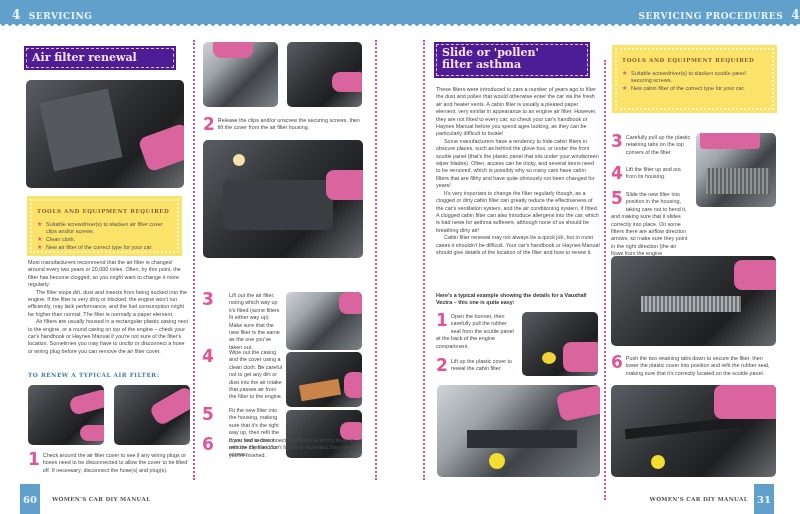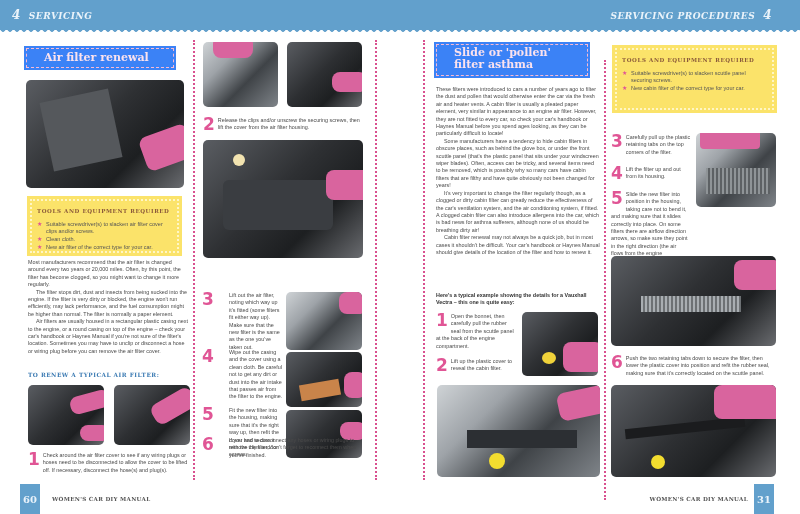--- a/index.html
+++ b/index.html
@@ -1,26 +1,26 @@
 <!DOCTYPE html>
 <html><head>
 <meta charset="utf-8">
 <style>
   *{box-sizing:border-box;margin:0;padding:0}
   html,body{width:800px;height:514px;overflow:hidden;background:#fff}
   body{position:relative;font-family:"Liberation Sans",sans-serif;color:#444}
-  .hdr{position:absolute;top:0;height:30px;background:#62a0cc;font-style:italic;}
+  .hdr{position:absolute;top:0;height:24px;background:#62a0cc;}
   .hdr.l{left:0;width:400px}
   .hdr.r{left:400px;width:400px}
   .hdr .torn{position:absolute;left:0;right:0;bottom:-3px;height:4px;background:
     radial-gradient(circle at 3px 0,#62a0cc 2.5px,transparent 3px) 0 0/7px 4px repeat-x;}
   .hdr-text{position:absolute;top:8px;font-family:"DejaVu Serif",serif;font-weight:bold;color:#eaf3fa;font-size:9px;letter-spacing:.5px}
   .hdr-num{font-size:12px;margin-right:8px}
   .gutter{position:absolute;top:40px;height:440px;width:0;border-left:2px dotted #d9508f}
-  .title-box{position:absolute;background:#3b82f6;color:#fbe2ee;font-family:"DejaVu Serif",serif;font-weight:bold;padding:6px 20px;outline:1px dashed #f7b9d3;outline-offset:-3px}
+  .title-box{position:absolute;background:#4c1d95;color:#fbe2ee;font-family:"DejaVu Serif",serif;font-weight:bold;padding:6px 8px;outline:1px dashed #f7b9d3;outline-offset:-3px}
   .photo{position:absolute;border-radius:5px;overflow:hidden}
   .ph-dark{background:linear-gradient(135deg,#5a5d62 0%,#2e3033 45%,#1d1f21 70%,#6a6c70 100%)}
   .ph-light{background:linear-gradient(135deg,#cfd3d6 0%,#9ea3a8 30%,#3f4347 60%,#7f8489 100%)}
   .pinkarm{position:absolute;background:#d9649e;border-radius:8px}
   .tools{position:absolute;background:#fbe36a;padding:12px 10px;outline:2px dotted #fff6c5;outline-offset:-5px}
   .tools h4{font-family:"DejaVu Serif",serif;font-size:5.5px;letter-spacing:.6px;color:#8b5a3a;margin-bottom:7px;font-weight:bold}
   .tools li{list-style:none;font-size:5.5px;line-height:7px;color:#555;padding-left:9px;position:relative;margin-bottom:1px}
   .tools li .star{position:absolute;left:0;top:0;color:#e05595;font-size:6px}
   .body{position:absolute;font-size:5.4px;line-height:7.4px;color:#4a4a4a}
   .body p{text-indent:8px}
@@ -36,21 +36,21 @@
 <body>
 
 <div class="hdr l">
   <div class="torn"></div>
   <div class="hdr-text" style="left:12px">
     <span class="hdr-num">4</span><span>SERVICING</span>
   </div>
 </div>
 <div class="hdr r">
   <div class="torn"></div>
-  <div class="hdr-text" style="right:28px">
+  <div class="hdr-text" style="right:0">
     <span>SERVICING PROCEDURES</span><span class="hdr-num" style="margin:0 0 0 8px">4</span>
   </div>
 </div>
 
 <div>
   <div class="title-box" style="left:24px;top:46px;width:152px;height:24px;font-size:11px;padding-top:5px">Air filter renewal</div>
 
   <div class="photo ph-dark" style="left:26px;top:80px;width:158px;height:108px">
     <div style="position:absolute;left:20px;top:15px;width:70px;height:70px;background:#55585c;transform:rotate(-12deg)"></div>
     <div class="pinkarm" style="right:-8px;top:50px;width:50px;height:35px;transform:rotate(-20deg)"></div>

